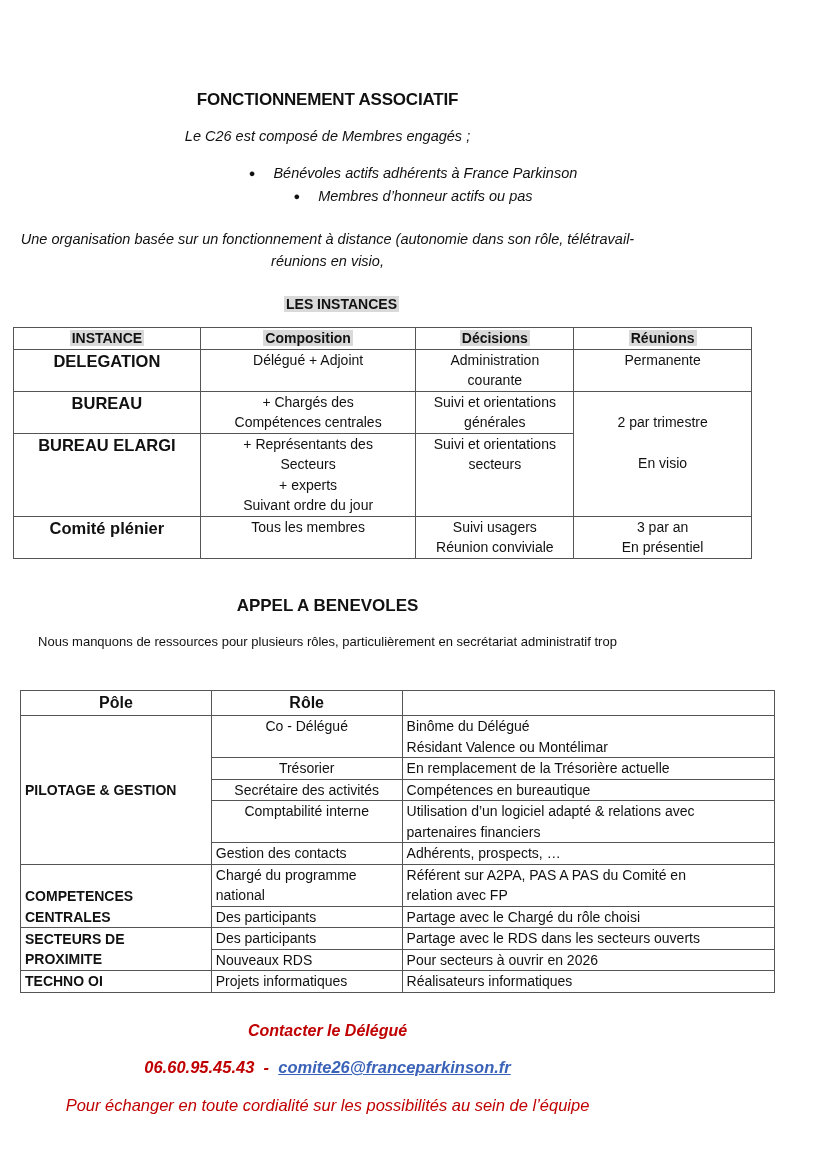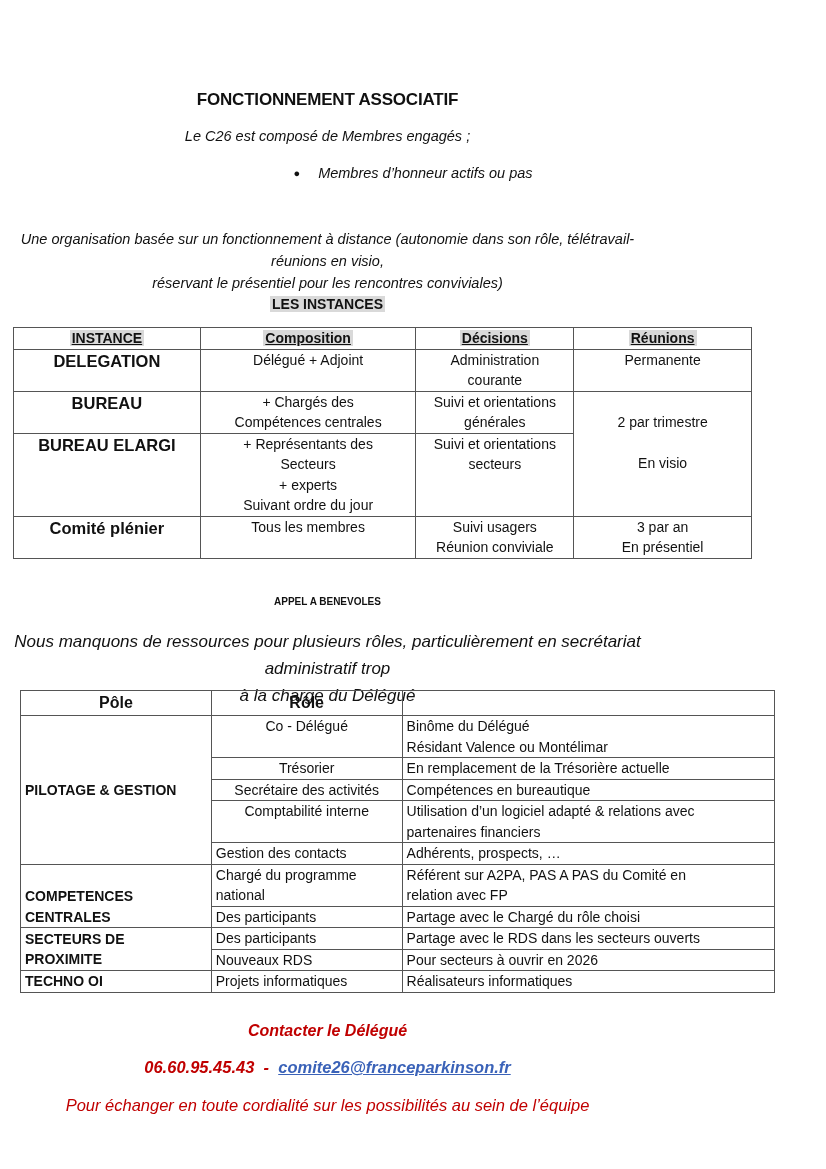--- a/index.html
+++ b/index.html
@@ -5,55 +5,55 @@
   html, body { margin:0; padding:0; background:#ffffff; }
   body { width:826px; height:1169px; position:relative; font-family:"Liberation Sans", sans-serif; color:#111; overflow:hidden; }
   .center { position:absolute; left:0; width:655px; text-align:center; }
   .title { top:90px; font-weight:bold; font-size:17px; letter-spacing:-0.2px; }
   .ital { font-style:italic; font-size:14.5px; }
   .intro { top:128px; }
   .bullets { position:absolute; left:0; width:826px; top:162px; }
   .bullet { text-align:center; font-style:italic; font-size:14.5px; line-height:22.5px; }
   .bullet .dot { font-style:normal; display:inline-block; margin-right:18px; font-size:11px; vertical-align:1px; }
   .orga { top:228px; line-height:22px; padding:0 20px; box-sizing:border-box; }
-  .subhead { font-weight:bold; font-size:14px; }
+  .subhead { font-weight:bold; font-size:14px;margin-left:14px; }
   .hl { background:#d9d9d9; padding:0 2px; }
   .instances-head { top:296px; }
   table { border-collapse:collapse; position:absolute; font-size:14px; }
   td, th { border:1px solid #555; padding:0 4px; vertical-align:top; line-height:20.5px; }
   #t1 { left:13px; top:327px; width:739px; }
-  #t1 th { font-weight:bold; height:20px;text-decoration:underline; }
+  #t1 th { font-weight:bold; height:20px; }
   #t1 td { text-align:center; }
   #t1 td.inst { font-weight:bold; font-size:16.5px; line-height:22px; }
-  .benevoles-head { top:596px; font-weight:bold; font-size:10px; }
-  .appeal { top:628px; font-style:italic; font-size:17px; line-height:27px; padding:0 10px; box-sizing:border-box; }
+  .benevoles-head { top:596px; font-weight:bold; font-size:17px; }
+  .appeal { top:628px; font-size:13px; line-height:27px; padding:0 10px; box-sizing:border-box; }
   #t2 { left:20px; top:690px; width:755px; }
   #t2 th { font-weight:bold; font-size:16px; text-align:center; height:24px; line-height:24px; }
   #t2 td { line-height:20.5px; }
   #t2 td.pole { font-weight:bold; vertical-align:middle; }
   #t2 td.role-c { text-align:center; }
   .contact { color:#c00000; font-style:italic; }
   .c1 { top:1022px; font-weight:bold; font-size:16px; }
   .c2 { top:1058px; font-weight:bold; font-size:16.5px; }
   .c2 a { color:#3a62b8; text-decoration:underline; font-weight:bold; }
   .c3 { top:1096px; font-size:16.5px; }
 </style>
 </head>
 <body>
 
 <div class="center title">FONCTIONNEMENT ASSOCIATIF</div>
 <div class="center ital intro">Le C26 est composé de Membres engagés ;</div>
 
 <div class="bullets">
+  <div class="bullet"><span class="dot">●</span><span>Bénévoles actifs  adhérents à France Parkinson</span></div>
   <div class="bullet"><span class="dot">●</span><span>Membres d’honneur actifs ou pas</span></div>
 </div>
 
 <div class="center ital orga">
   <div>Une organisation basée sur un fonctionnement à distance (autonomie dans son rôle, télétravail- réunions en visio,</div>
-  <div>réservant le présentiel pour les rencontres conviviales)</div>
 </div>
 
 <div class="center subhead instances-head"><span class="hl">LES  INSTANCES</span></div>
 
 <table id="t1">
   <colgroup>
       <col style="width:187px">
       <col style="width:216px">
       <col style="width:158px">
       <col style="width:178px">
@@ -114,21 +114,20 @@
           <div>3 par an</div>
           <div>En présentiel</div>
         </td>
   </tr>
 </tbody>
   </table>
 
 <div class="center benevoles-head">APPEL A BENEVOLES</div>
 <div class="center appeal">
   <div>Nous manquons de ressources pour plusieurs rôles, particulièrement en secrétariat administratif trop</div>
-  <div>à la charge du Délégué</div>
 </div>
 
 <table id="t2">
   <colgroup>
       <col style="width:187px">
       <col style="width:187px">
       <col style="width:365px">
     </colgroup>
   <tbody>
       <tr>

